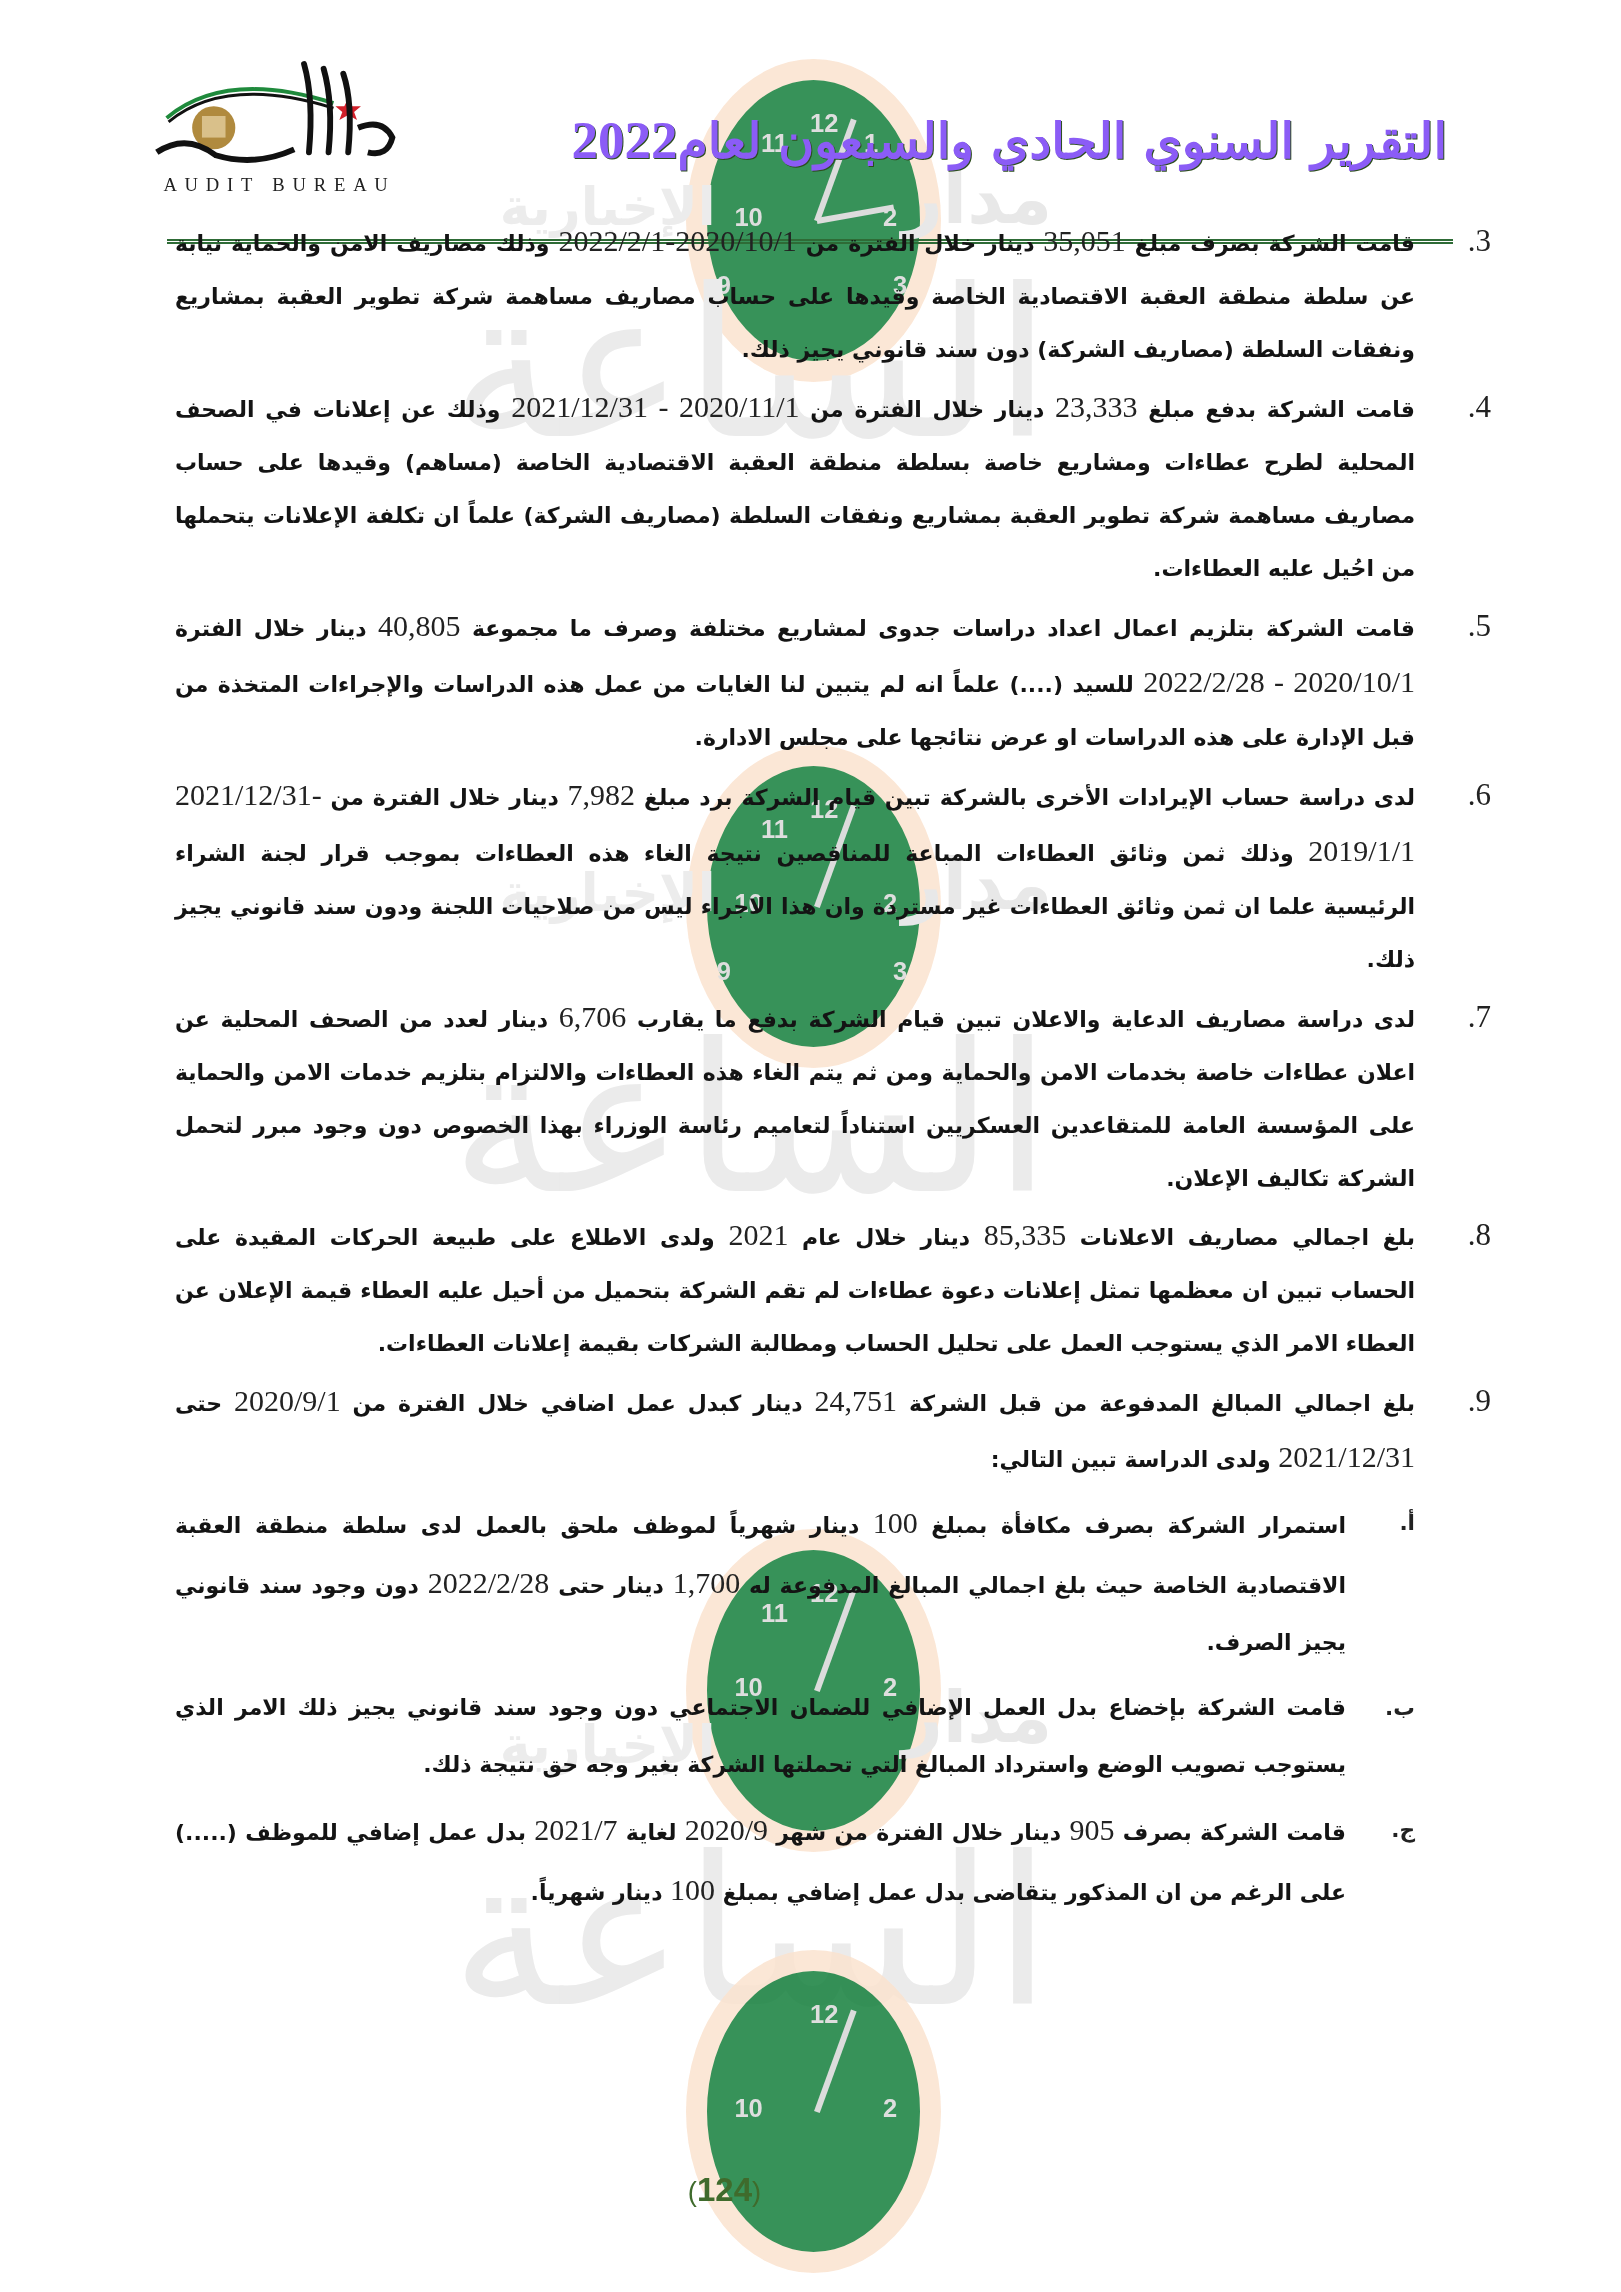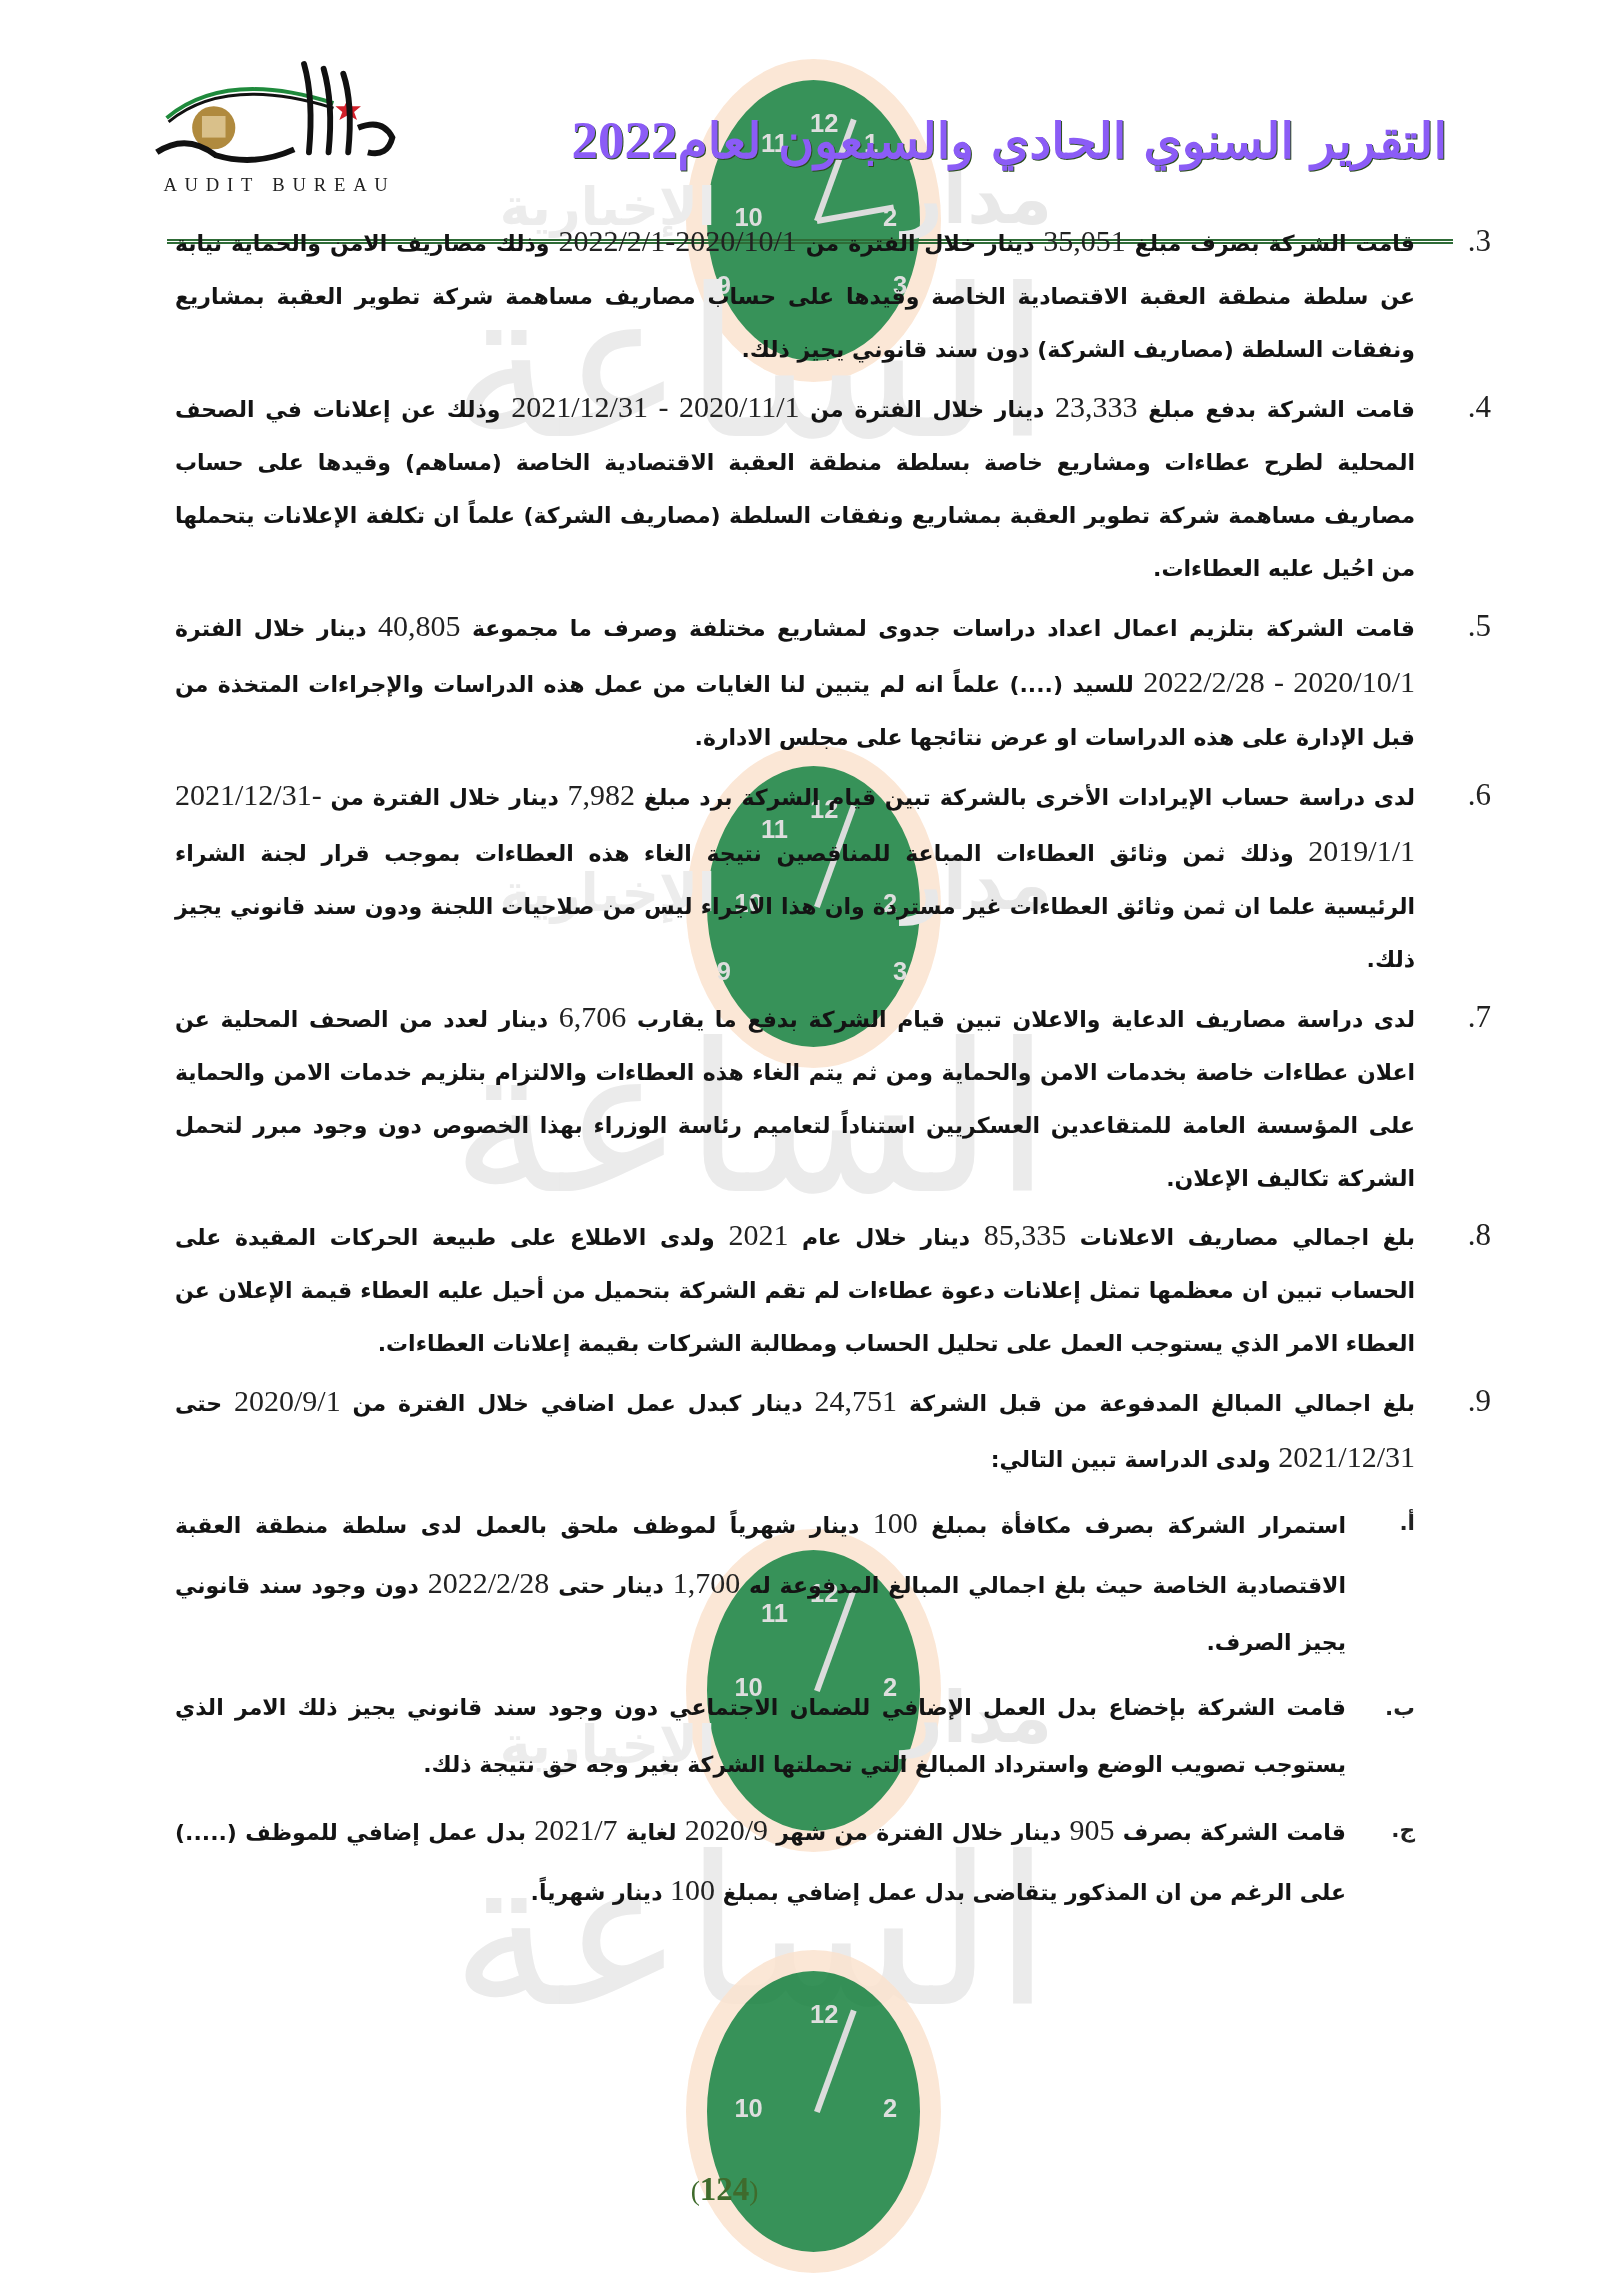--- a/index.html
+++ b/index.html
@@ -191,21 +191,21 @@
       text-align: right;
     }
     .sub-item .item-text { line-height: 57px; }
 
     .page-number {
       position: absolute;
       top: 2171px;
       left: 0;
       width: 1449px;
       text-align: center;
-      font-family: Liberation Serif, serif;
+      font-family: Liberation Sans, sans-serif;
       font-weight: bold;
       font-size: 33px;
       color: #3f6b2c;
       z-index: 2;
       direction: ltr;
     }
     .page-number .paren { font-weight: normal; font-size: 27.4px; }
   </style>
 </head>
 <body>

